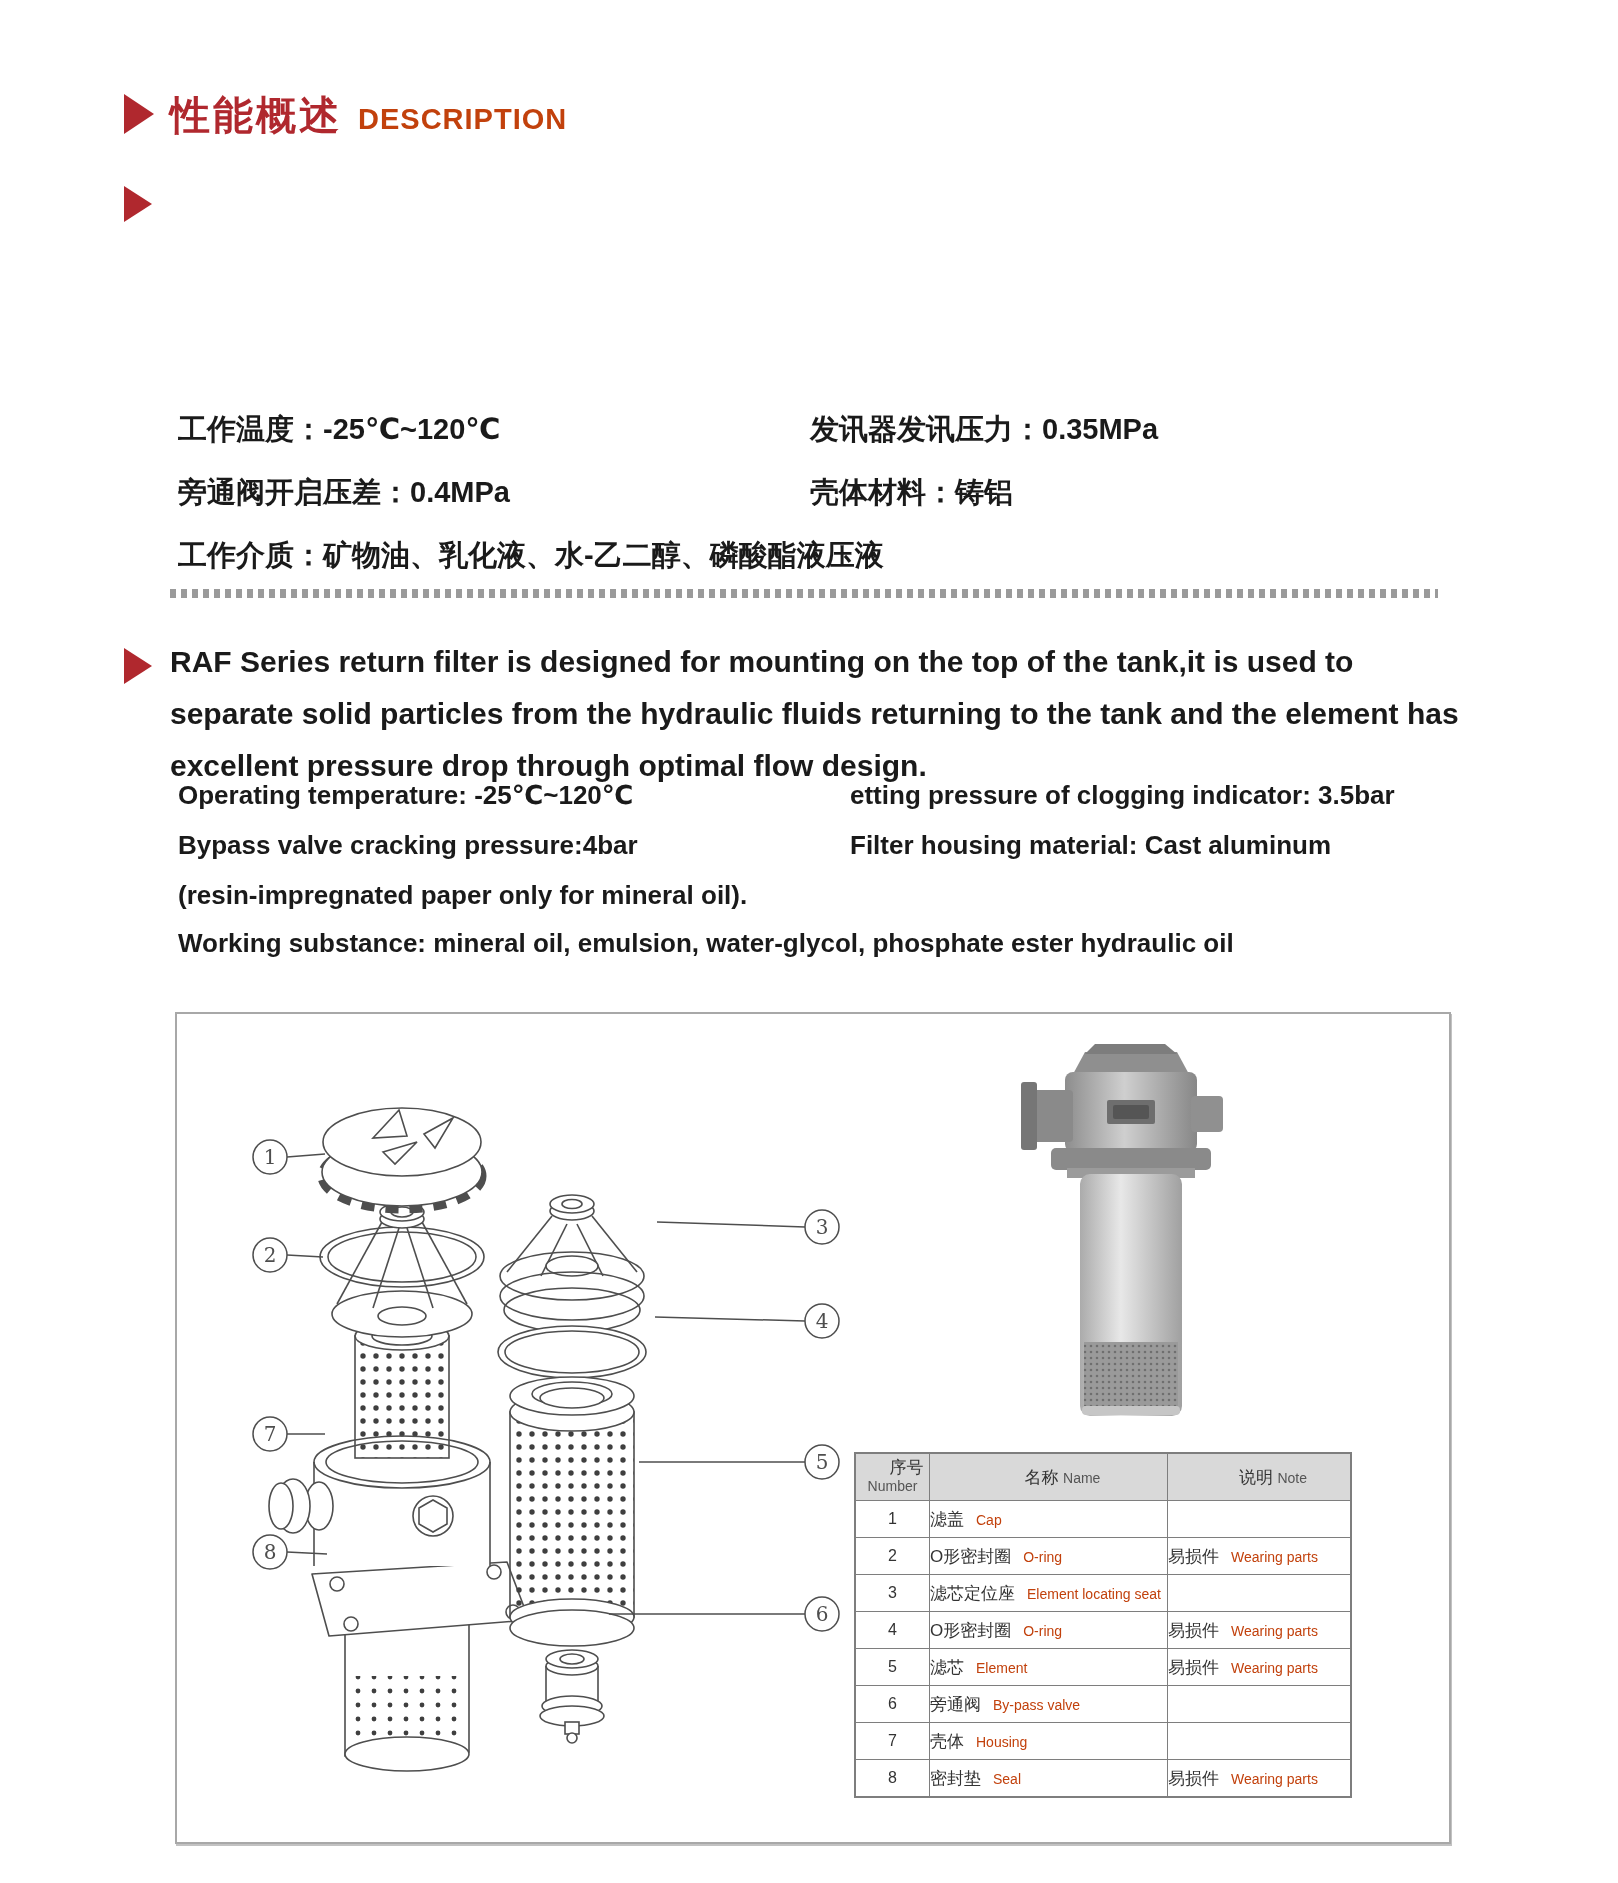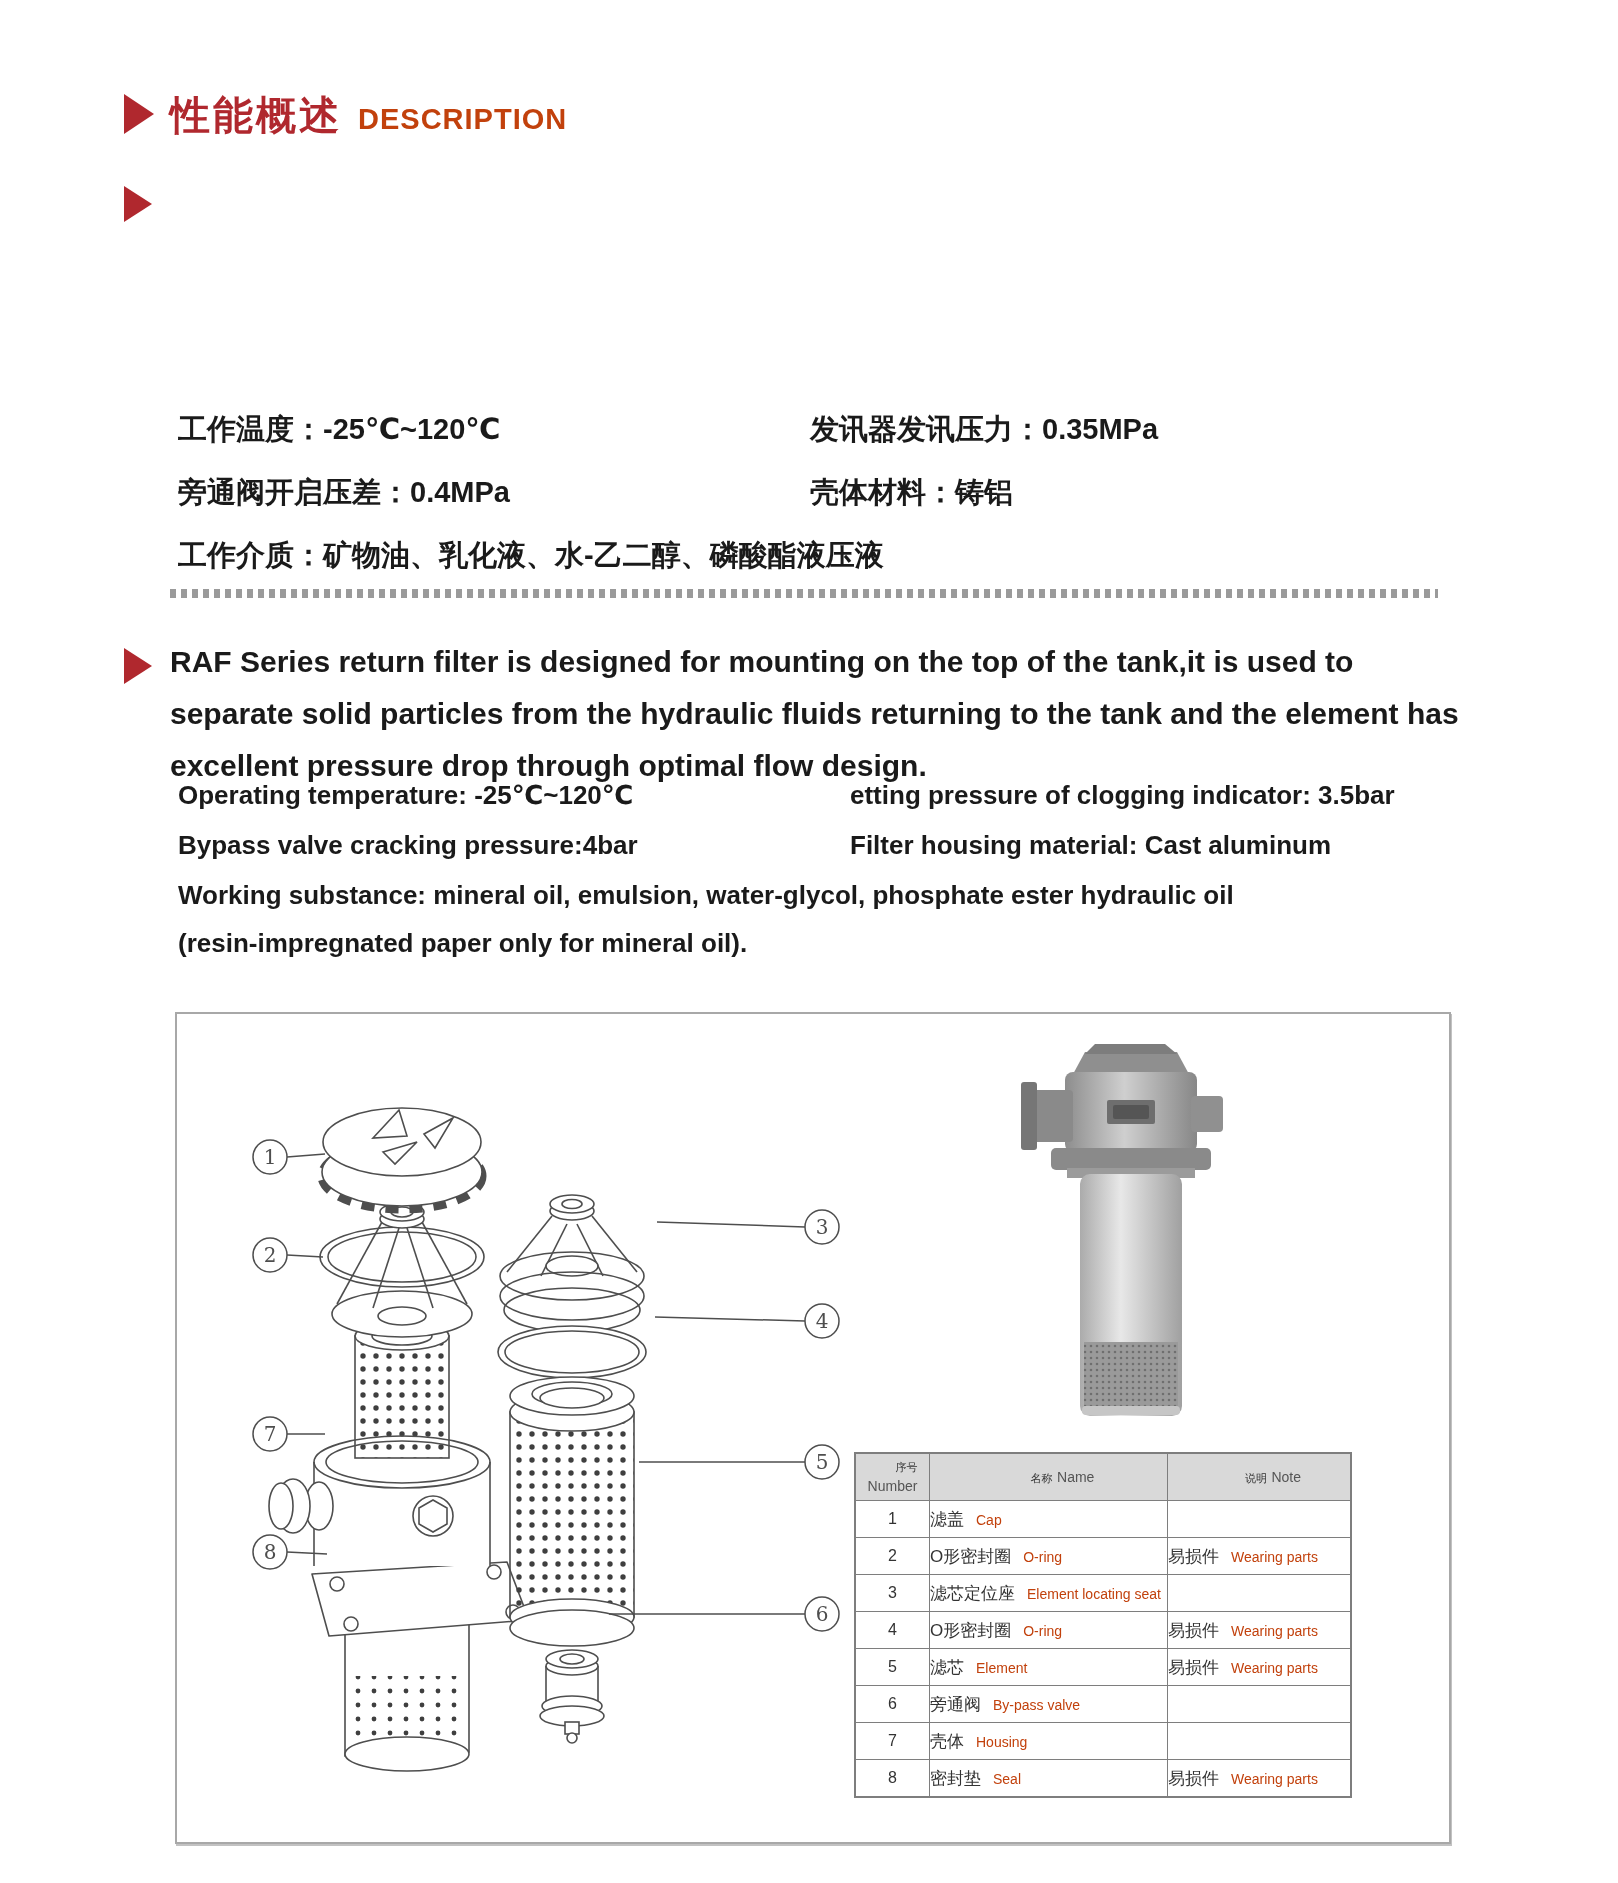--- a/index.html
+++ b/index.html
@@ -44,21 +44,21 @@
 
   
   table.parts { position:absolute; left:677px; top:438px; width:492px;
     border-collapse:collapse; table-layout:fixed; color:#333; }
   table.parts th, table.parts td { border:1px solid #7e7e7e; padding:0; }
   table.parts { border:2px solid #7e7e7e; }
   table.parts thead th { background:#d9d9d9; height:46px; font-weight:normal; }
   .th-num { width:73px; }
   .th-name { width:237px; }
   .th-note { width:182px; }
-  .hz { font-size:11px; color:#333;padding-left:28px; }
+  .hz { font-size:17px; color:#333;padding-left:28px; }
   .he { font-size:14px; color:#555; }
   .th-num .hz, .th-num .he { display:block; line-height:19px; }
   td { height:36px; }
   td.c-num { text-align:center; font-size:16px; color:#333; }
   td.c-name, td.c-note { padding-left:12px; }
   .nz { font-size:17px; color:#333; }
   .ne { font-size:14px; color:#c2410c; margin-left:12px; }
 </style>
 </head>
 <body>
@@ -94,22 +94,22 @@
 
   <div class="specs-en">
     <div class="spec-row">
       <span class="sl">Operating temperature: -25℃~120℃</span>
       <span class="sr">etting pressure of clogging indicator: 3.5bar</span>
     </div>
     <div class="spec-row">
       <span class="sl">Bypass valve cracking pressure:4bar</span>
       <span class="sr">Filter housing material: Cast aluminum</span>
     </div>
+    <div class="full">(resin-impregnated paper only for mineral oil).</div>
     <div class="full">Working substance: mineral oil, emulsion, water-glycol, phosphate ester hydraulic oil</div>
-    <div class="full">(resin-impregnated paper only for mineral oil).</div>
   </div>
 
   <div class="figure">
     <svg width="1272" height="828" viewBox="0 0 1272 828">
       <defs>
         <pattern id="dotsA" width="13" height="13" patternUnits="userSpaceOnUse">
           <circle cx="4" cy="4" r="2.7" fill="#3f3f3f"></circle>
         </pattern>
         <pattern id="dotsB" width="16" height="14" patternUnits="userSpaceOnUse">
           <circle cx="5" cy="5" r="2.4" fill="#3f3f3f"></circle>

